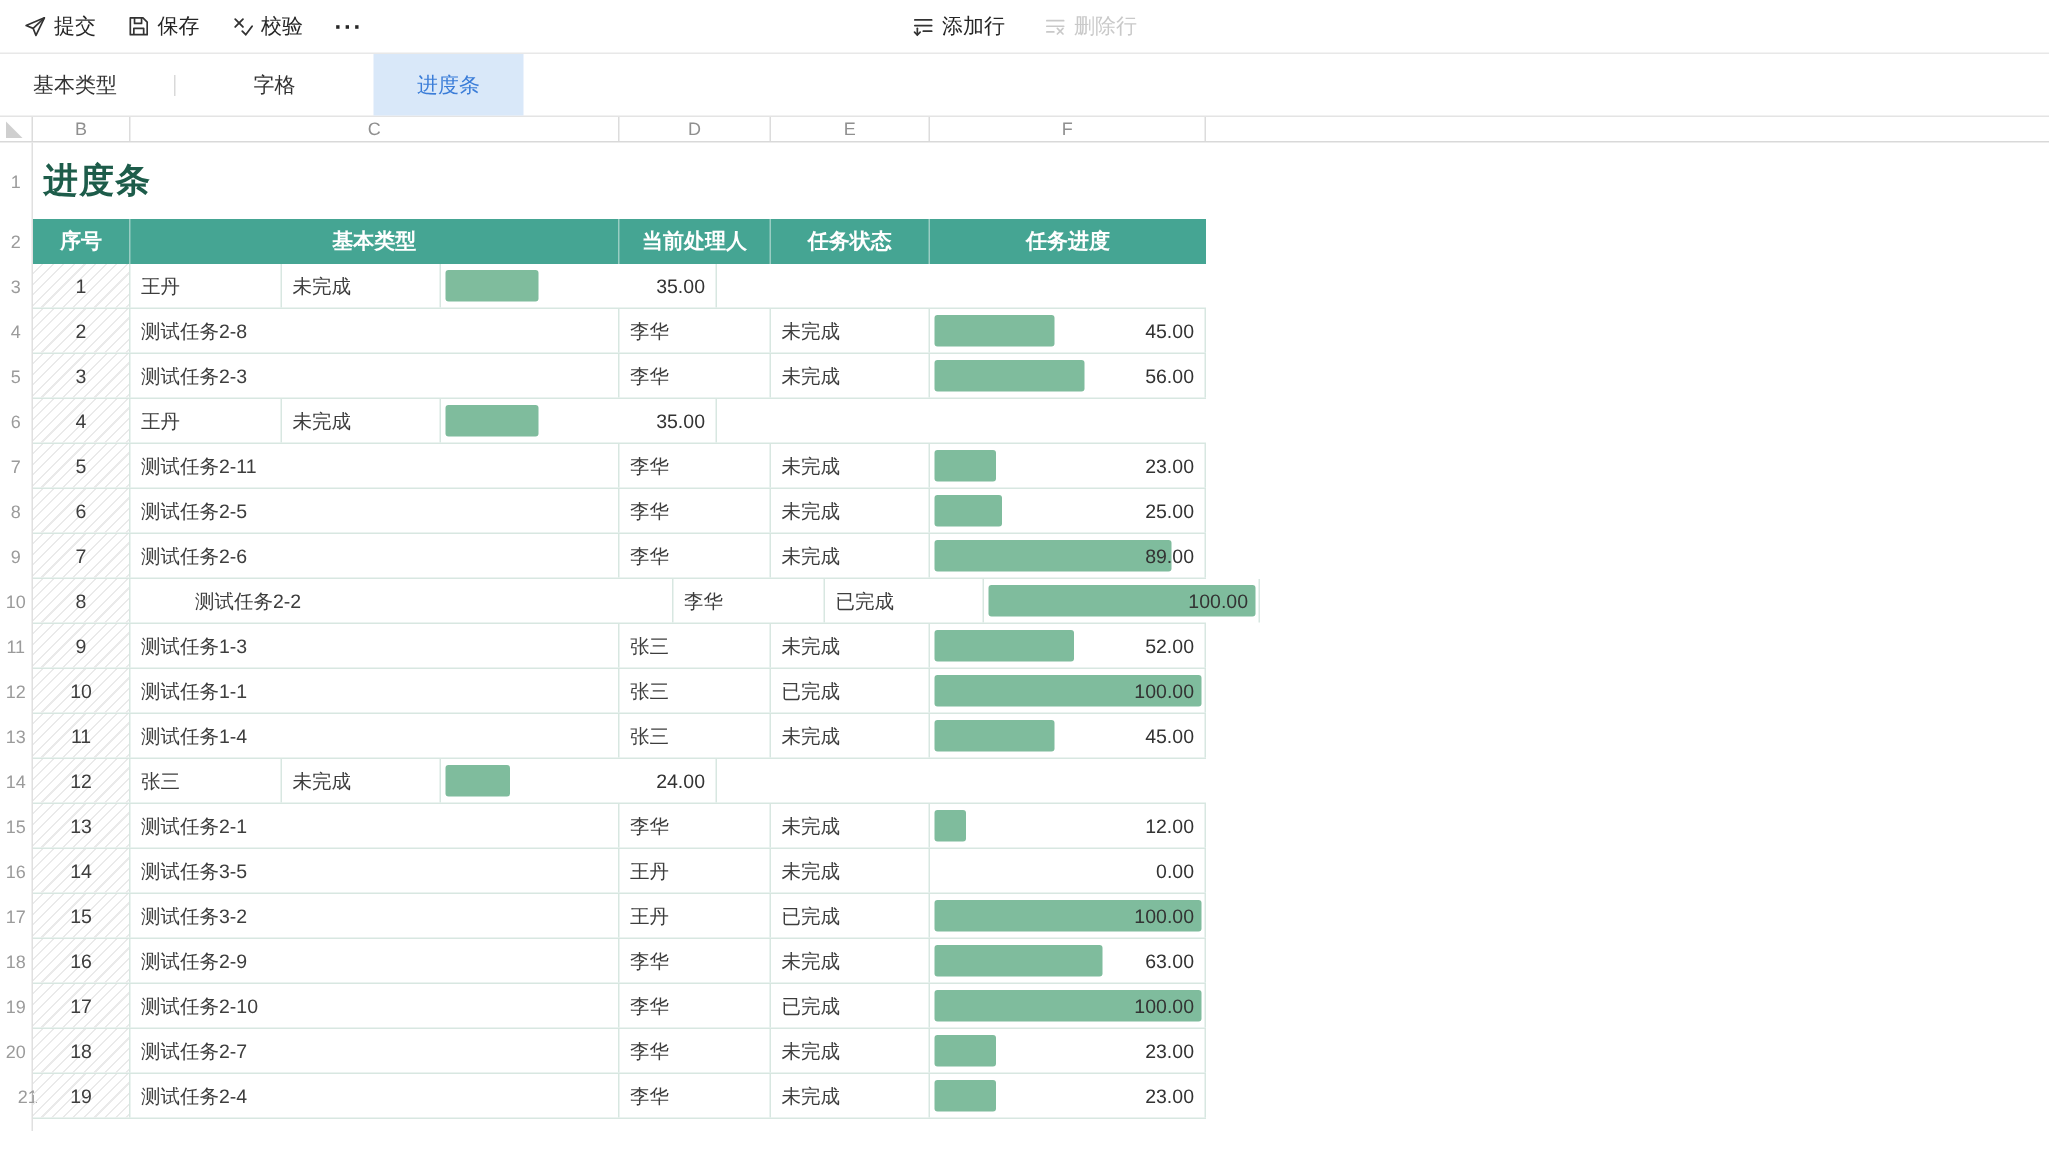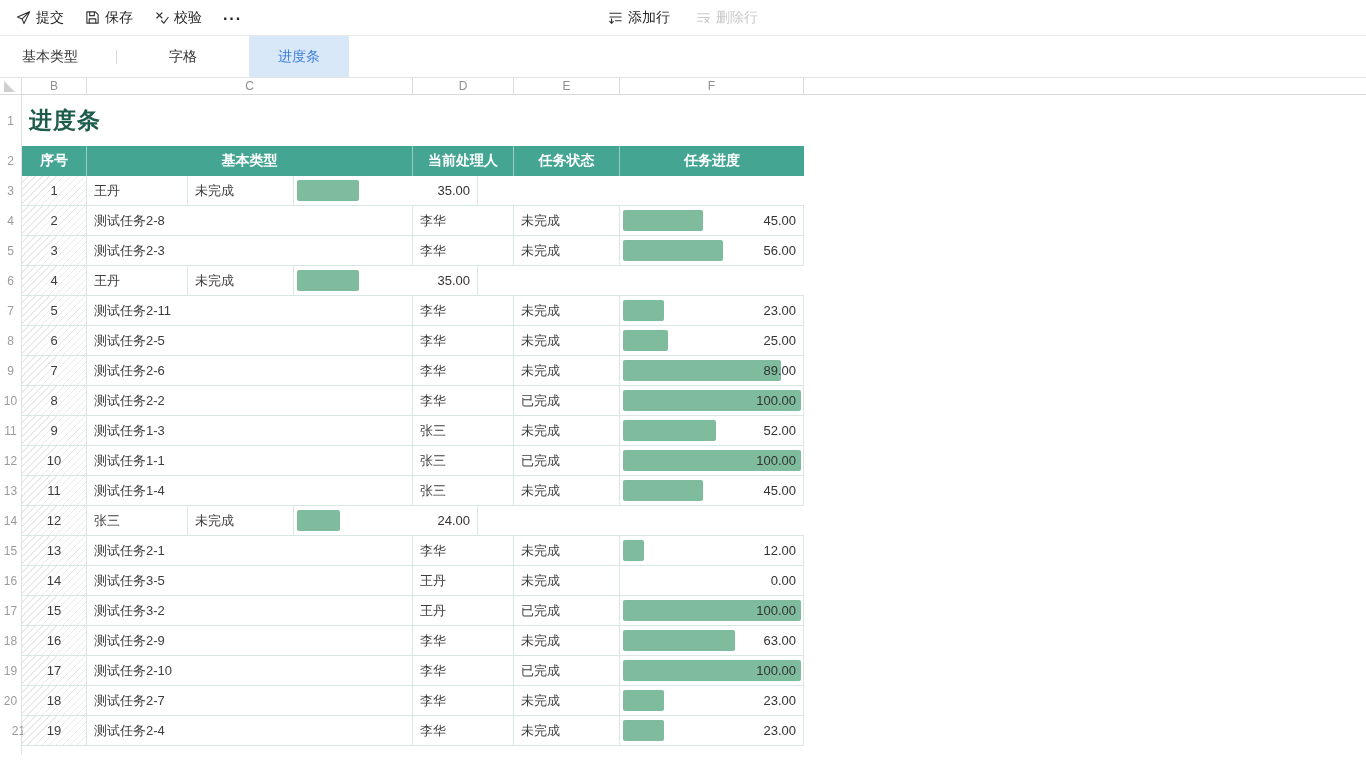--- a/index.html
+++ b/index.html
@@ -233,21 +233,21 @@
             <div class="td c-desc" style="width: 326px;">测试任务2-6</div>
             <div class="td c-handler" style="width: 101px;">李华</div>
             <div class="td c-status" style="width: 106px;">未完成</div>
             <div class="td c-progress" style="width: 184px;">
               <div class="bar" style="width: calc(89% - 4.45px);"></div>
               <span class="pval">89.00</span>
             </div>
           </div>
           <div class="trow">
             <div class="td c-no" style="width: 65px;">8</div>
-            <div class="td c-desc" style="width: 326px;">测试任务2-2</div>
+            <div class="td c-desc" style="width: 326px; margin-left: 36px;">测试任务2-2</div>
             <div class="td c-handler" style="width: 101px;">李华</div>
             <div class="td c-status" style="width: 106px;">已完成</div>
             <div class="td c-progress" style="width: 184px;">
               <div class="bar" style="width: calc(100% - 5px);"></div>
               <span class="pval">100.00</span>
             </div>
           </div>
           <div class="trow">
             <div class="td c-no" style="width: 65px;">9</div>
             <div class="td c-desc" style="width: 326px;">测试任务1-3</div>

